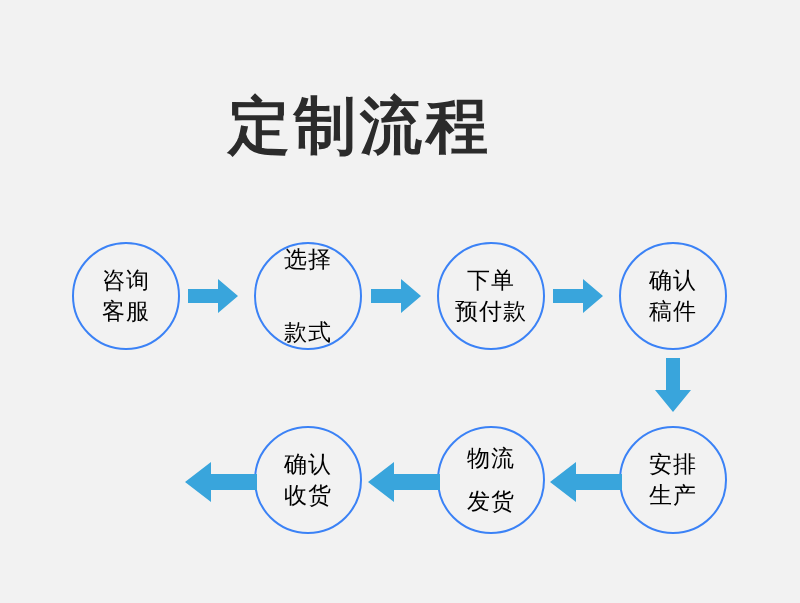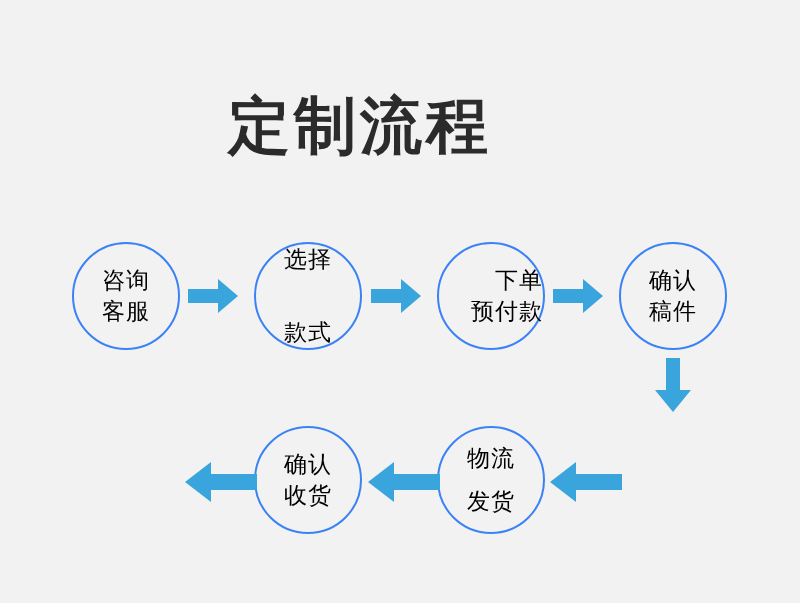--- a/index.html
+++ b/index.html
@@ -57,21 +57,21 @@
     display: block;
   }
   .arrow-r svg, .arrow-l svg, .arrow-d svg { display: block; }
   .arrow-d {
     position: absolute;
   }
 
   
   #n1 { left: 72px;  top: 242px; }
   #n2 { left: 254px; top: 242px; justify-content: space-between; }
-  #n3 { left: 437px; top: 242px; align-items: flex-end; }
+  #n3 { left: 437px; top: 242px; }
   #n4 { left: 619px; top: 242px; }
   
   #n5 { left: 619px; top: 426px; }
   #n6 { left: 437px; top: 426px; gap: 12px; }
   #n7 { left: 254px; top: 426px; }
   #n8 { left: 72px;  top: 426px; }
 
   
   #a1 { left: 188px; top: 279px; }
   #a2 { left: 371px; top: 279px; }
@@ -127,20 +127,24 @@
     <span class="ln">确认</span>
     <span class="ln">稿件</span>
   </div>
 
   <div class="arrow-d" id="a4">
     <svg width="36" height="54" viewBox="0 0 36 54">
       <path d="M11 0 H25 V32 H36 L18 54 L0 32 H11 Z" fill="#39a5dc"></path>
     </svg>
   </div>
 
+  <div class="node" id="n5">
+    <span class="ln">安排</span>
+    <span class="ln">生产</span>
+  </div>
 
   <div class="arrow-l" id="a5">
     <svg width="72" height="40" viewBox="0 0 72 40">
       <path d="M72 12 H26 V0 L0 20 L26 40 V28 H72 Z" fill="#39a5dc"></path>
     </svg>
   </div>
 
   <div class="node" id="n6">
     <span class="ln">物流</span>
     <span class="ln">发货</span>

